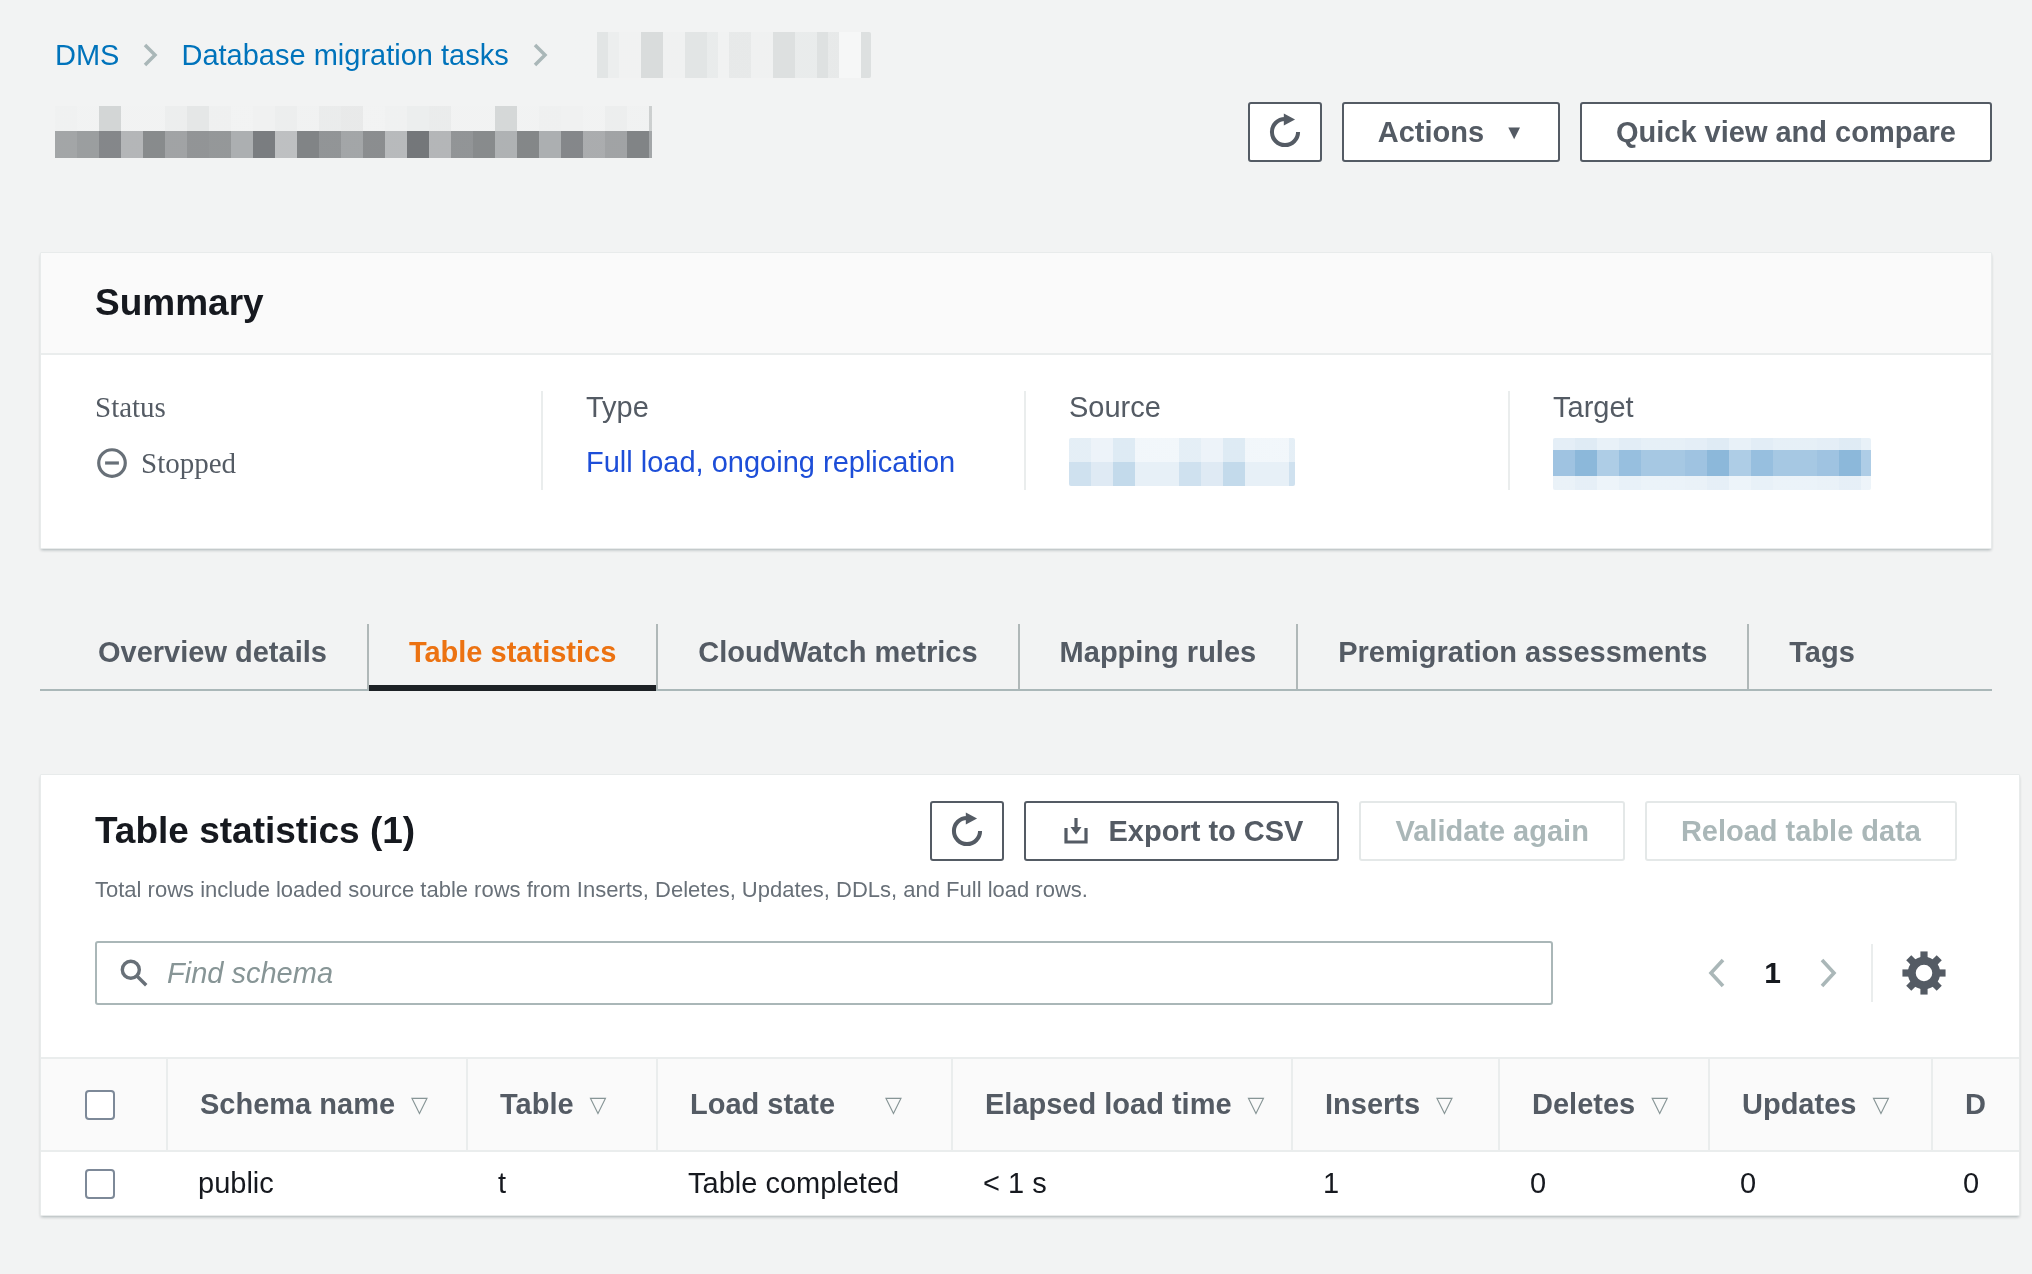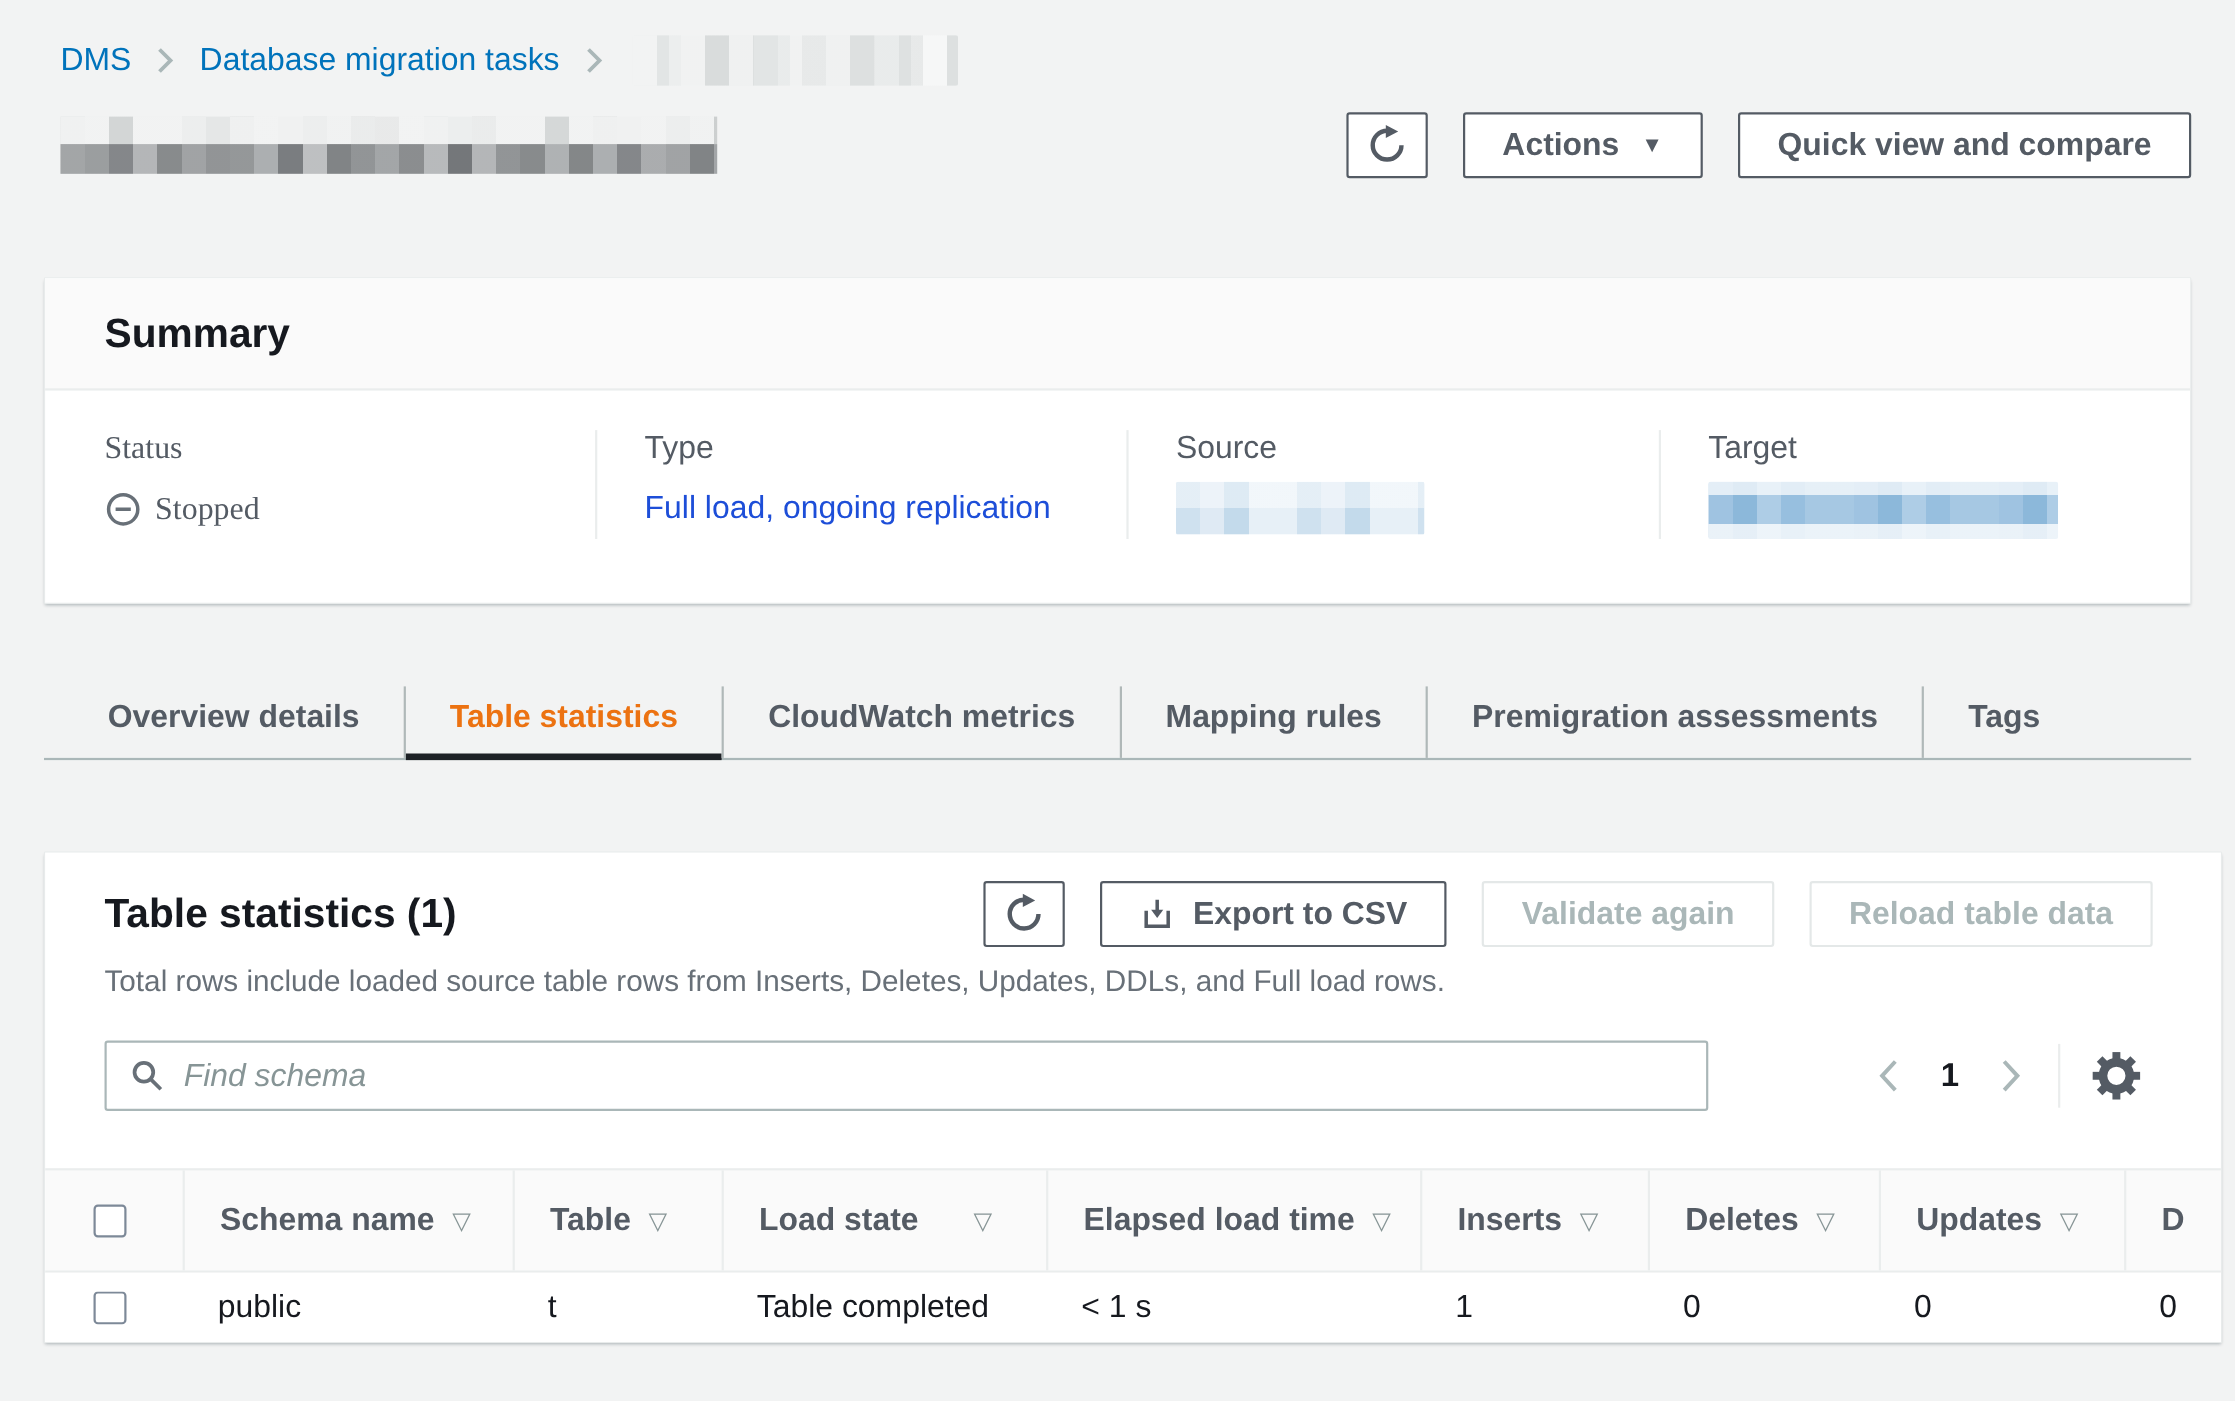--- a/index.html
+++ b/index.html
@@ -29,21 +29,21 @@
     background:
       repeating-linear-gradient(90deg, rgba(242,243,243,.9) 0 44px, rgba(0,0,0,0) 44px 66px, rgba(242,243,243,.75) 66px 132px, rgba(0,0,0,.03) 132px 154px),
       repeating-linear-gradient(90deg,#dcdfdf 0 22px,#eceeee 22px 44px,#d3d6d6 44px 66px,#f0f1f1 66px 110px);
   }
   .title-redact .r2 {
     height:27px;
     background:
       repeating-linear-gradient(90deg, rgba(255,255,255,.18) 0 22px, rgba(0,0,0,.08) 22px 44px, rgba(255,255,255,.05) 44px 88px, rgba(0,0,0,.03) 88px 110px),
       repeating-linear-gradient(90deg,#8f9294 0 22px,#a8abad 22px 44px,#7e8184 44px 66px,#b0b2b4 66px 88px,#8c8f91 88px 132px,#9ea1a3 132px 154px);
   }
-  .btn-row { display:flex; gap:32px; }
+  .btn-row { display:flex; gap:20px; }
   .btn {
     display:inline-flex; align-items:center; justify-content:center;
     height:60px; padding:0 34px; background:#fff;
     border:2px solid #545b64; border-radius:3px;
     font-size:29px; font-weight:bold; color:#545b64; cursor:pointer;
     font-family:"Liberation Sans", sans-serif; white-space:nowrap;
   }
   .btn.icon-only { width:74px; padding:0; }
   .btn.disabled { color:#aab7b8; border-color:#e4e8e8; cursor:default; }
   .btn .glyph-caret { font-size:20px; margin-left:20px; color:#545b64; }
@@ -93,21 +93,21 @@
   }
   .tab + .tab { border-left:2px solid #b0b8b8; }
   .tab.active { color:#ec7211; }
   .tab.active::after {
     content:""; position:absolute; left:0; right:0; bottom:-2px; height:6px; background:#1d2125;
   }
   
   .table-panel { margin-top:83px; margin-right:12px; overflow:hidden; padding-top:26px; }
   .tp-title-row { display:flex; justify-content:space-between; align-items:center; padding:0 62px 0 54px; }
   .tp-title-row h2 { font-size:37px; font-weight:bold; }
-  .tp-desc { margin-top:16px; padding:0 54px; font-size:27px; color:#687078; }
+  .tp-desc { margin-top:16px; padding:0 54px; font-size:22px; color:#687078; }
   .toolbar { display:flex; align-items:center; margin-top:38px; padding:0 72px 0 54px; }
   .search-box {
     width:1458px; height:64px; border:2px solid #aab7b8; border-radius:3px;
     background:#fff; display:flex; align-items:center; padding:0 20px;
   }
   .search-box svg { flex:none; margin-right:16px; }
   .search-box input {
     border:none; outline:none; width:100%; font-size:29px; color:#1d4ed8;
     font-family:Liberation Sans, sans-serif; background:transparent;
   }

